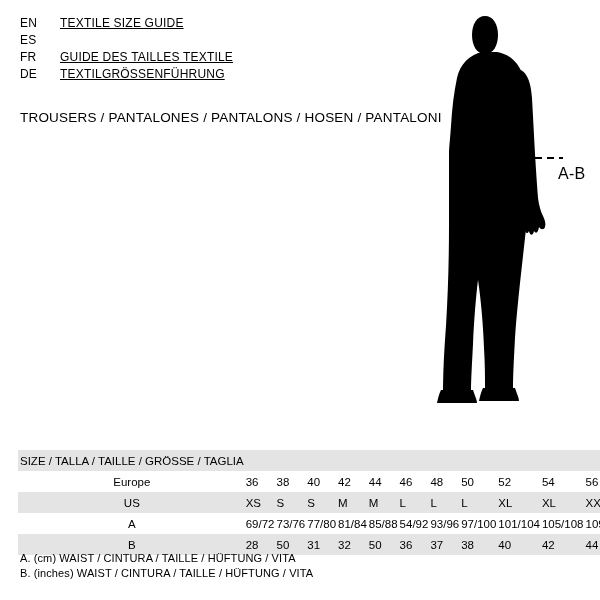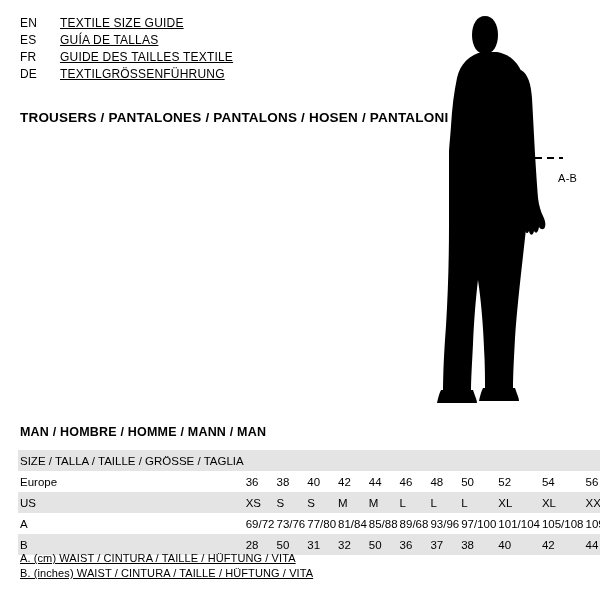--- a/index.html
+++ b/index.html
@@ -42,40 +42,40 @@
   .lang-text {
     flex: 1;
     text-decoration: underline;
   }
 
   .trousers-title {
     position: absolute;
     left: 20px;
     top: 110px;
     font-size: 13.5px;
-    font-weight: bold;
+    font-weight: normal;
     letter-spacing: 0.2px;
   }
 
   
   .figure-wrap {
     position: absolute;
     left: 415px;
     top: 8px;
     width: 180px;
     height: 400px;
   }
   .figure-wrap svg {
     display: block;
   }
   .ab-label {
     position: absolute;
     left: 558px;
-    top: 172px;
-    font-size: 11px;
+    top: 165px;
+    font-size: 16px;
     letter-spacing: 0.3px;
   }
 
   
   .man-title {
     position: absolute;
     left: 20px;
     top: 425px;
     font-size: 12.5px;
     font-weight: bold;
@@ -93,49 +93,48 @@
   table.size-table td {
     padding: 2px 0 2px 2px;
     height: 17px;
     white-space: nowrap;
   }
   table.size-table tr.shaded td {
     background: #e4e4e4;
   }
   table.size-table td.label-col {
     width: 86px;
+    text-align: center;
   }
   table.size-table td.num {
     width: 40px;
     margin-top: 36px;
   }
 
   .footnotes {
     position: absolute;
     left: 20px;
     top: 551px;
     font-size: 11px;
     line-height: 15px;
     letter-spacing: 0.1px;
-    text-decoration: underline;
   }
 </style>
 </head>
 <body>
 
 <div class="page">
 
   <div class="lang-block">
     <div class="lang-row">
       <span class="lang-code">EN</span>
       <span class="lang-text">TEXTILE SIZE GUIDE</span>
     </div>
     <div class="lang-row">
       <span class="lang-code">ES</span>
-      <span class="lang-text">GUÍA DE TALLAS</span>
     </div>
     <div class="lang-row">
       <span class="lang-code">FR</span>
       <span class="lang-text">GUIDE DES TAILLES TEXTILE</span>
     </div>
     <div class="lang-row">
       <span class="lang-code">DE</span>
       <span class="lang-text">TEXTILGRÖSSENFÜHRUNG</span>
     </div>
   </div>
@@ -188,21 +187,20 @@
         Z"></path>
 
       <path fill="#000000" d="M68,380 L100,380 C102,386 104,390 104,393 L64,393 C65,388 66,384 68,380 Z"></path>
       <path fill="#000000" d="M26,382 L58,382 C60,388 62,392 62,395 L22,395 C23,390 24,386 26,382 Z"></path>
 
       <line x1="36" y1="150" x2="148" y2="150" stroke="#000000" stroke-width="2" stroke-dasharray="7,5"></line>
     </svg>
   </div>
   <div class="ab-label">A-B</div>
 
-  <div class="man-title">MAN / HOMBRE / HOMME / MANN / MAN</div>
 
   <table class="size-table">
     <tbody>
       <tr class="shaded">
         <td class="label-col">SIZE / TALLA / TAILLE / GRÖSSE / TAGLIA</td>
         <td class="num"></td>
         <td class="num"></td>
         <td class="num"></td>
         <td class="num"></td>
         <td class="num"></td>
@@ -241,21 +239,21 @@
         <td class="num">XL</td>
         <td class="num">XXL</td>
       </tr>
       <tr>
         <td class="label-col">A</td>
         <td class="num">69/72</td>
         <td class="num">73/76</td>
         <td class="num">77/80</td>
         <td class="num">81/84</td>
         <td class="num">85/88</td>
-        <td class="num">89/68</td>
+        <td class="num">54/92</td>
         <td class="num">93/96</td>
         <td class="num">97/100</td>
         <td class="num">101/104</td>
         <td class="num">105/108</td>
         <td class="num">109/112</td>
       </tr>
       <tr class="shaded">
         <td class="label-col">B</td>
         <td class="num">28</td>
         <td class="num">50</td>

